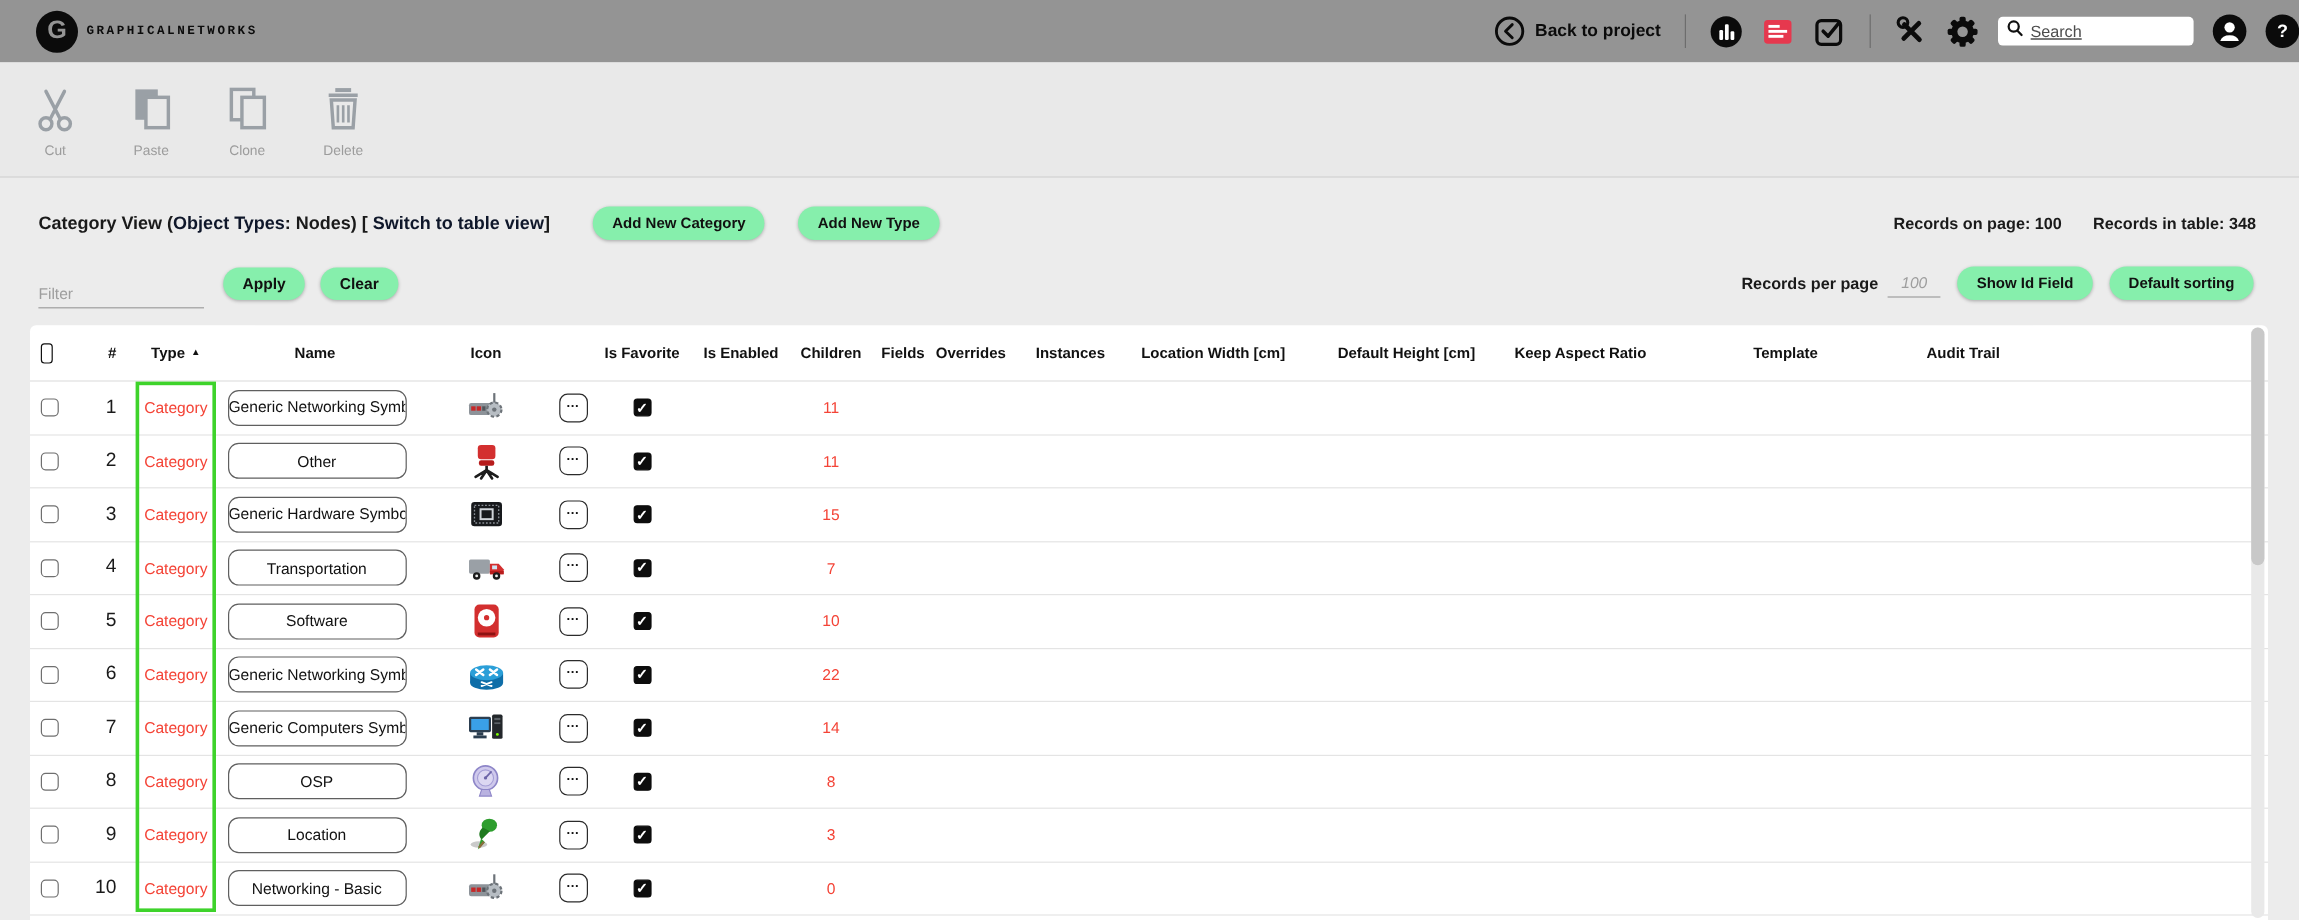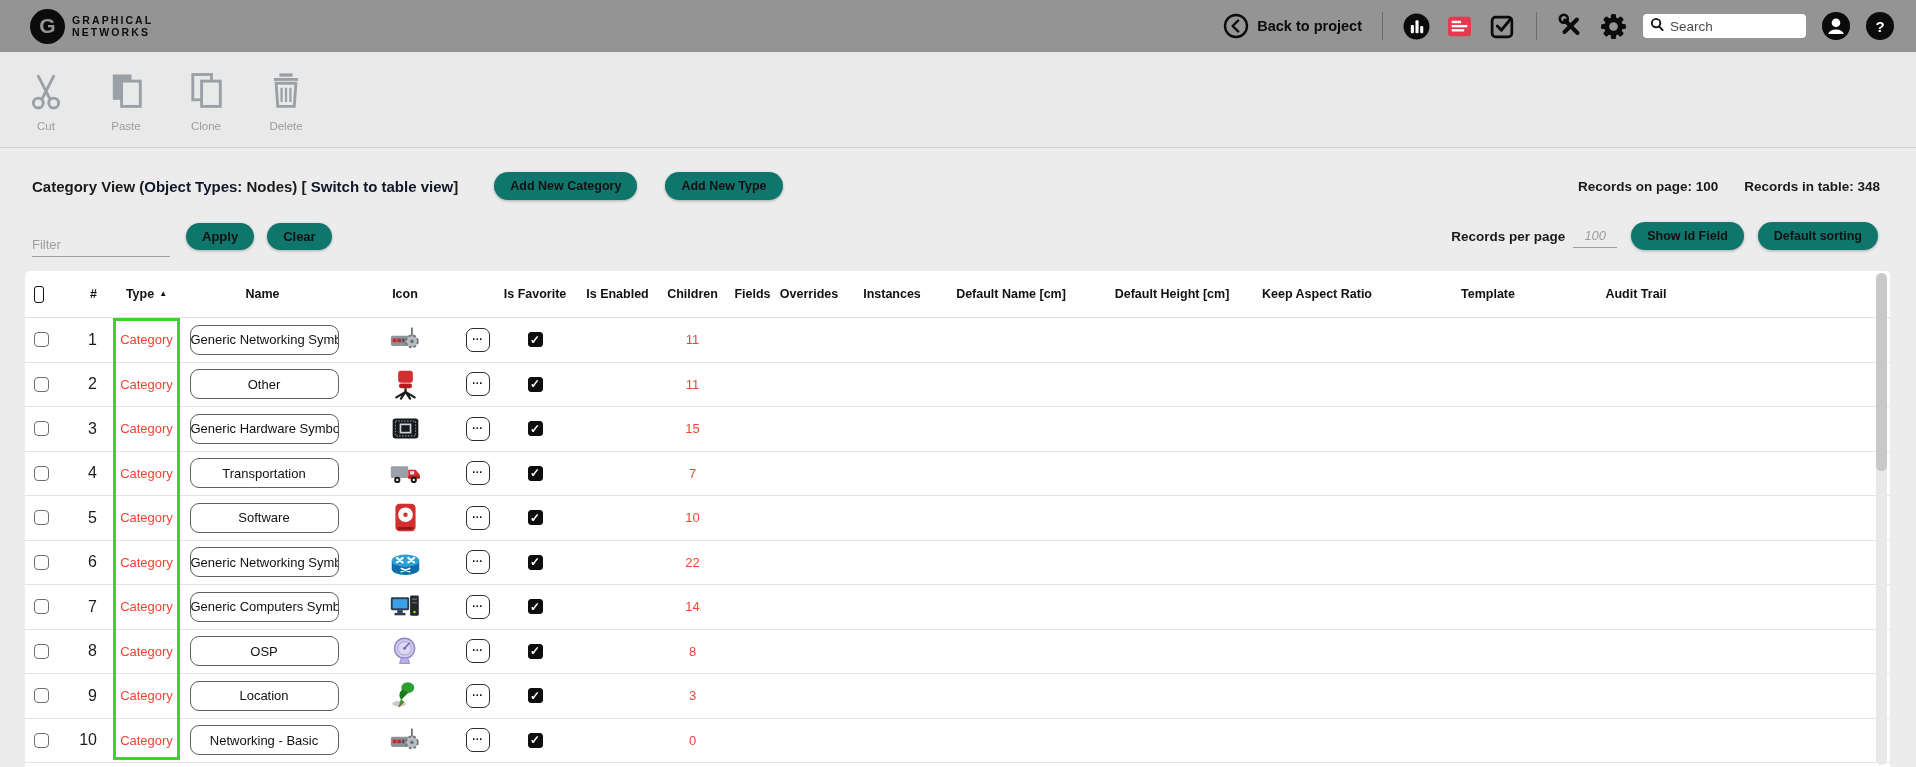--- a/index.html
+++ b/index.html
@@ -6,50 +6,50 @@
   html,body { width:1916px; height:767px; overflow:hidden; background:#ececec;
               font-family:"Liberation Sans", sans-serif; color:#1a1a1a; }
 
   
   .topbar { position:absolute; top:0; left:0; width:1916px; height:52px; background:#949494;
             display:flex; align-items:center; }
   .brand { display:flex; align-items:center; gap:7px; margin-left:30px; cursor:pointer; }
   .logo-circle { width:35px; height:35px; border-radius:50%; background:#0b0b0b; color:#949494;
                  display:flex; align-items:center; justify-content:center;
                  font-size:21px; font-weight:bold; }
-  .brand-text { display:flex; flex-direction:column; line-height:12px; }
+  .brand-text { display:flex; flex-direction:row; line-height:12px;font-family:Liberation Mono, monospace; }
   .brand-text span { font-size:10.5px; font-weight:bold; letter-spacing:2.1px; color:#0b0b0b; }
-  .topbar-right { margin-left:auto; display:flex; align-items:center; gap:16px; padding-right:22px; }
+  .topbar-right { margin-left:auto; display:flex; align-items:center; gap:16px; padding-right:0; }
   .back-btn { display:flex; align-items:center; gap:8px; cursor:pointer; }
   .back-btn .lbl { font-size:14.5px; font-weight:bold; color:#0b0b0b; white-space:nowrap; }
   .tb-divider { width:1px; height:28px; background:#6d6d6d; margin:0 4px; }
   .tb-icon { width:27px; height:27px; display:flex; align-items:center; justify-content:center; cursor:pointer; }
   .searchbox { display:flex; align-items:center; gap:5px; background:#fff; border-radius:4px;
                width:163px; height:24px; padding:0 7px; }
   .searchbox input { border:none; outline:none; width:125px; font-size:13.5px;
-                     font-family:"Liberation Sans", sans-serif; color:#222; background:transparent; }
+                     font-family:"Liberation Sans", sans-serif; color:#222; background:transparent;text-decoration:underline; }
   .searchbox input::placeholder { color:#4c4c4c; }
   .circle-btn { width:28px; height:28px; border-radius:50%; background:#0b0b0b; color:#fff;
                 display:flex; align-items:center; justify-content:center;
                 font-size:15px; font-weight:bold; cursor:pointer; }
 
   
   .toolbar { position:absolute; top:52px; left:0; width:1916px; height:96px; background:#e9e9e9;
              border-bottom:1px solid #d2d2d2; display:flex; padding-left:14px; gap:16px; }
   .tool { width:64px; display:flex; flex-direction:column; align-items:center;
           justify-content:flex-start; padding-top:16px; cursor:default; }
   .tool .t-icon { width:46px; height:46px; display:flex; align-items:center; justify-content:center; }
   .tool .t-label { margin-top:6px; font-size:11.5px; color:#9c9c9c; }
 
   
   .title-row { position:absolute; top:163px; left:0; width:1916px; height:46px;
                display:flex; align-items:center; }
   .page-title { margin-left:32px; font-size:15px; font-weight:600; white-space:pre; }
   .page-title .red-link { color:#0f172a; cursor:pointer; }
-  .pill { background:#0f766e; border:none; border-radius:14px; height:28px; padding:0 16px;
+  .pill { background:#86efac; border:none; border-radius:14px; height:28px; padding:0 16px;
           font-size:12.5px; font-weight:600; font-family:"Liberation Sans", sans-serif;
           color:#111; box-shadow:0 1px 3px rgba(0,0,0,0.28); cursor:pointer; white-space:nowrap; }
   .btn-add-cat { margin-left:36px; }
   .btn-add-type { margin-left:28px; }
   .records-info { margin-left:auto; padding-right:36px; font-size:13.5px; font-weight:600;
                   display:flex; gap:26px; white-space:nowrap;align-items:flex-end; }
 
   
   .filter-row { position:absolute; top:218px; left:0; width:1916px; height:36px;
                 display:flex; align-items:center; }
@@ -264,21 +264,21 @@
       </div>
     <div class="cell">Name</div>
     <div class="cell">Icon</div>
     <div class="cell"></div>
     <div class="cell">Is Favorite</div>
     <div class="cell">Is Enabled</div>
     <div class="cell">Children</div>
     <div class="cell">Fields</div>
     <div class="cell">Overrides</div>
     <div class="cell">Instances</div>
-    <div class="cell">Default Name [cm]</div>
+    <div class="cell">Location Width [cm]</div>
     <div class="cell">Default Height [cm]</div>
     <div class="cell">Keep Aspect Ratio</div>
     <div class="cell">Template</div>
     <div class="cell">Audit Trail</div>
     <div class="cell"></div>
   </div>
   <div id="tbody">
   <div class="grid-row trow">
     <div class="cell c-select">
           <span class="cb"></span>

